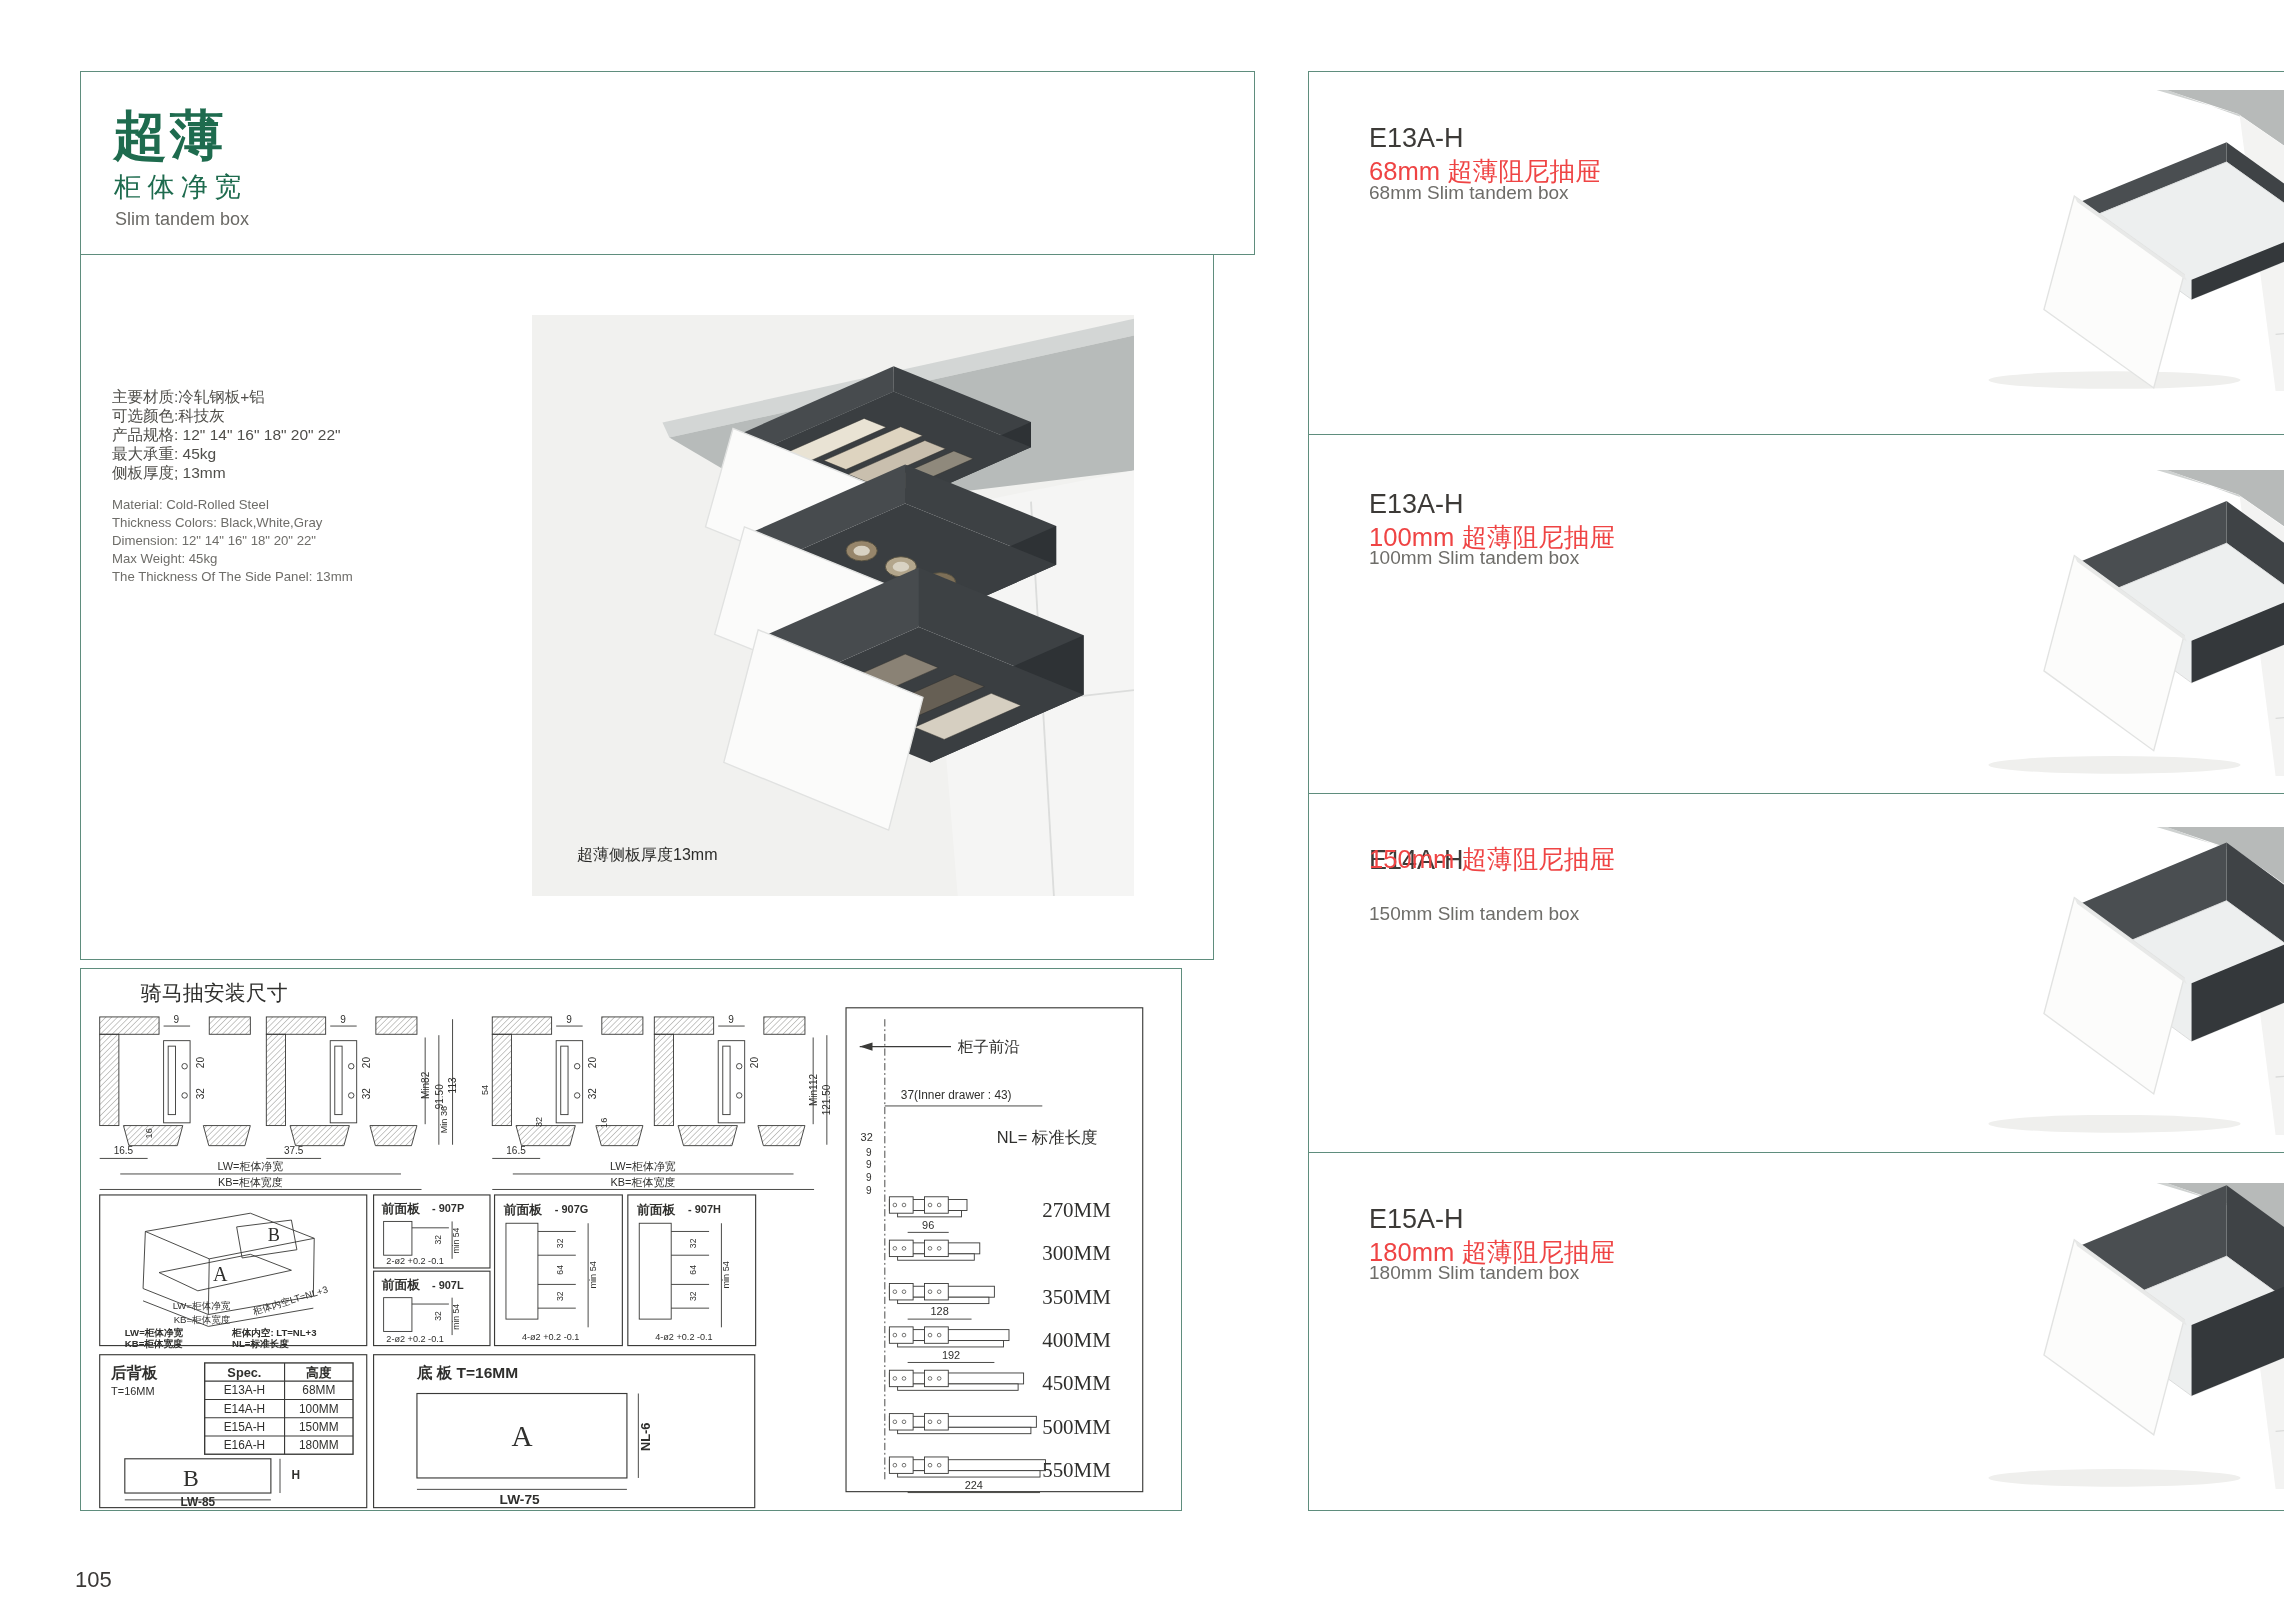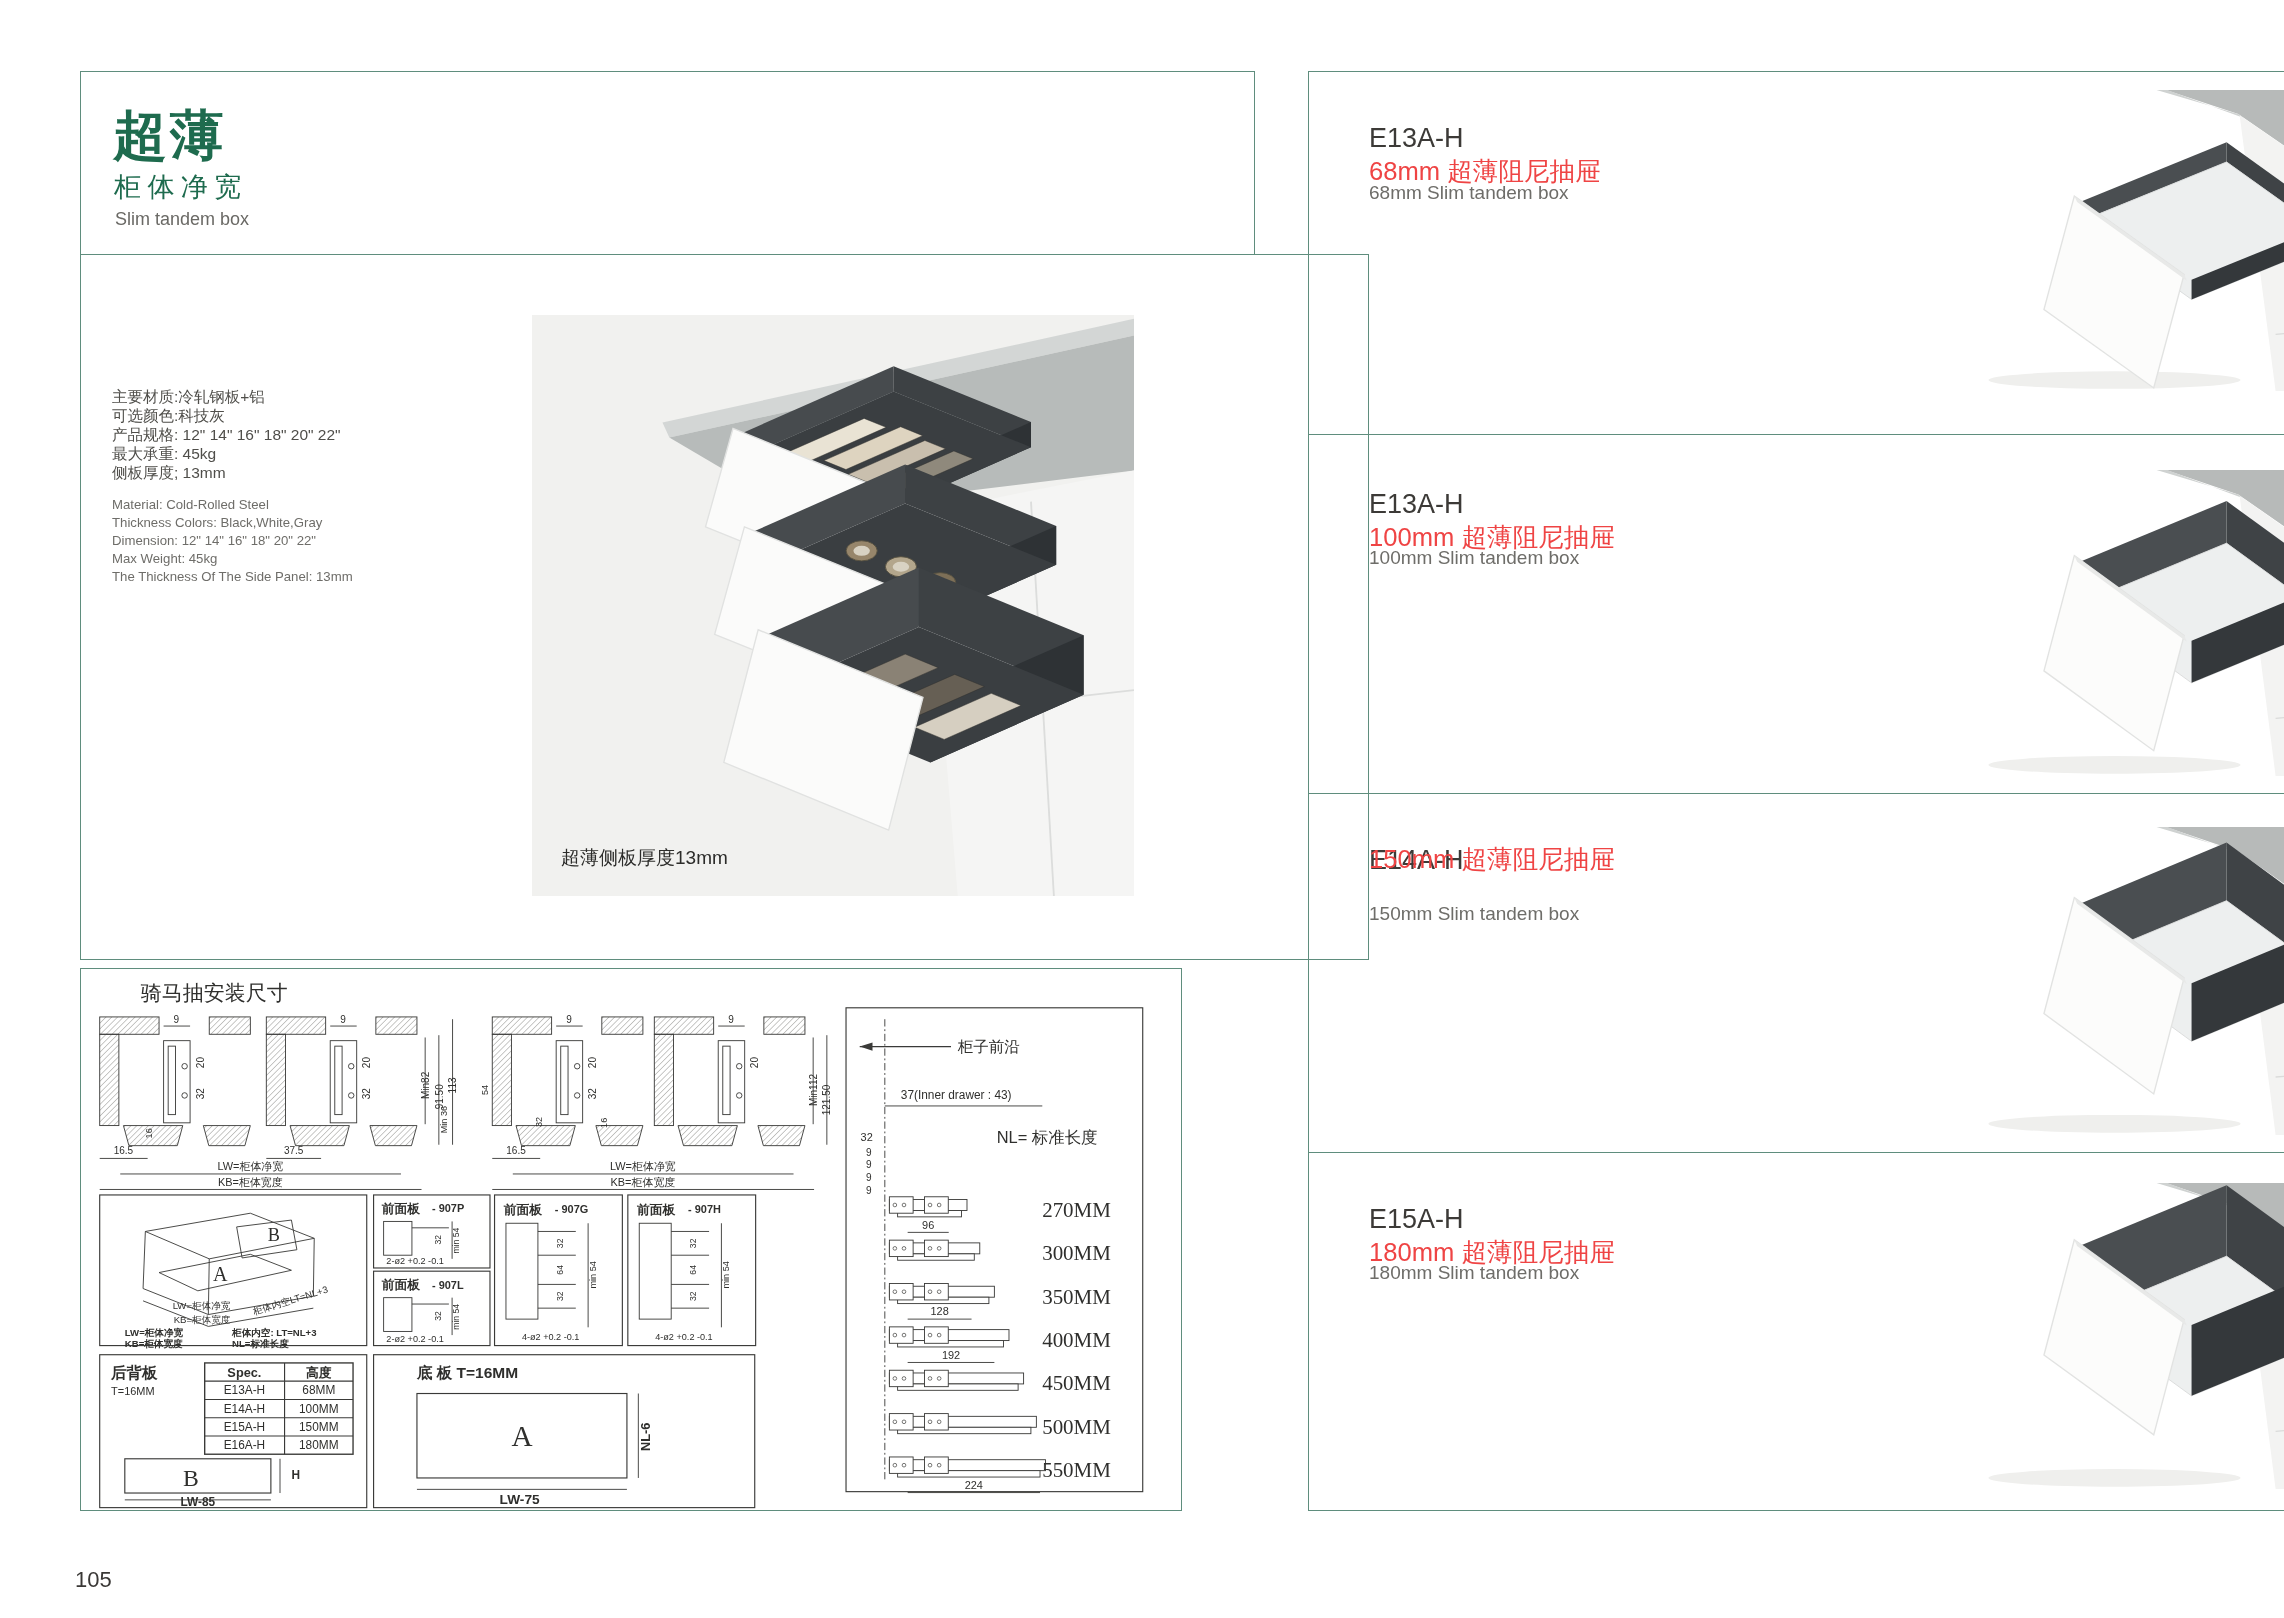--- a/index.html
+++ b/index.html
@@ -15,41 +15,41 @@
   }
   .abs{position:absolute;}
   .box{border:1.4px solid var(--teal);box-sizing:border-box;}
   .sep{position:absolute;left:0;right:0;height:1.4px;background:var(--teal);}
   .title-main{font-size:54px;font-weight:bold;color:var(--green);letter-spacing:2.7px;}
   .title-sub{font-size:27px;color:var(--green);letter-spacing:6.4px;}
   .title-en{font-size:18px;color:#6a6965;}
   .spec-cn{font-size:15.5px;line-height:19px;color:#4f4e4a;}
   .spec-en{font-size:13.2px;line-height:18px;color:#6e6d69;}
   .photo{background:#f1f1ef;}
-  .caption{font-size:19px;color:#2c2c2a;}
+  .caption{font-size:16px;color:#2c2c2a;margin-left:16px;}
   .sec-code{font-size:27px;color:#3c3a37;}
   .sec-cn{font-size:25.6px;color:#ef4444;}
   .sec-en{font-size:19px;color:#6e6d69;}
   .pagenum{font-size:22px;color:#3a3836;}
   svg{display:block;}
   svg text{fill:#2f2f2d;font-family:"Liberation Sans","DejaVu Sans",sans-serif;}
   .serif{font-family:"Liberation Serif","DejaVu Serif",serif;}
 </style>
 </head>
 <body>
 
 <div id="canvas">
 
   <div class="abs box" style="left:80px;top:71px;width:1175px;height:184px;">
     <div class="abs title-main" style="left:32px;top:28px;">超薄</div>
     <div class="abs title-sub" style="left:33px;top:97px;">柜体净宽</div>
     <div class="abs title-en" style="left:34px;top:137px;">Slim tandem box</div>
   </div>
 
-  <div class="abs box" style="left:80px;top:254px;width:1289px;height:706px;">
+  <div class="abs box" style="left:80px;top:254px;width:1134px;height:706px;">
 
     <div class="abs" style="left:31px;top:132px;">
       <div class="spec-cn">主要材质:冷轧钢板+铝</div>
       <div class="spec-cn">可选颜色:科技灰</div>
       <div class="spec-cn">产品规格: 12" 14" 16" 18" 20" 22"</div>
       <div class="spec-cn">最大承重: 45kg</div>
       <div class="spec-cn">侧板厚度; 13mm</div>
     </div>
     <div class="abs" style="left:31px;top:241px;">
       <div class="spec-en">Material: Cold-Rolled Steel</div>

